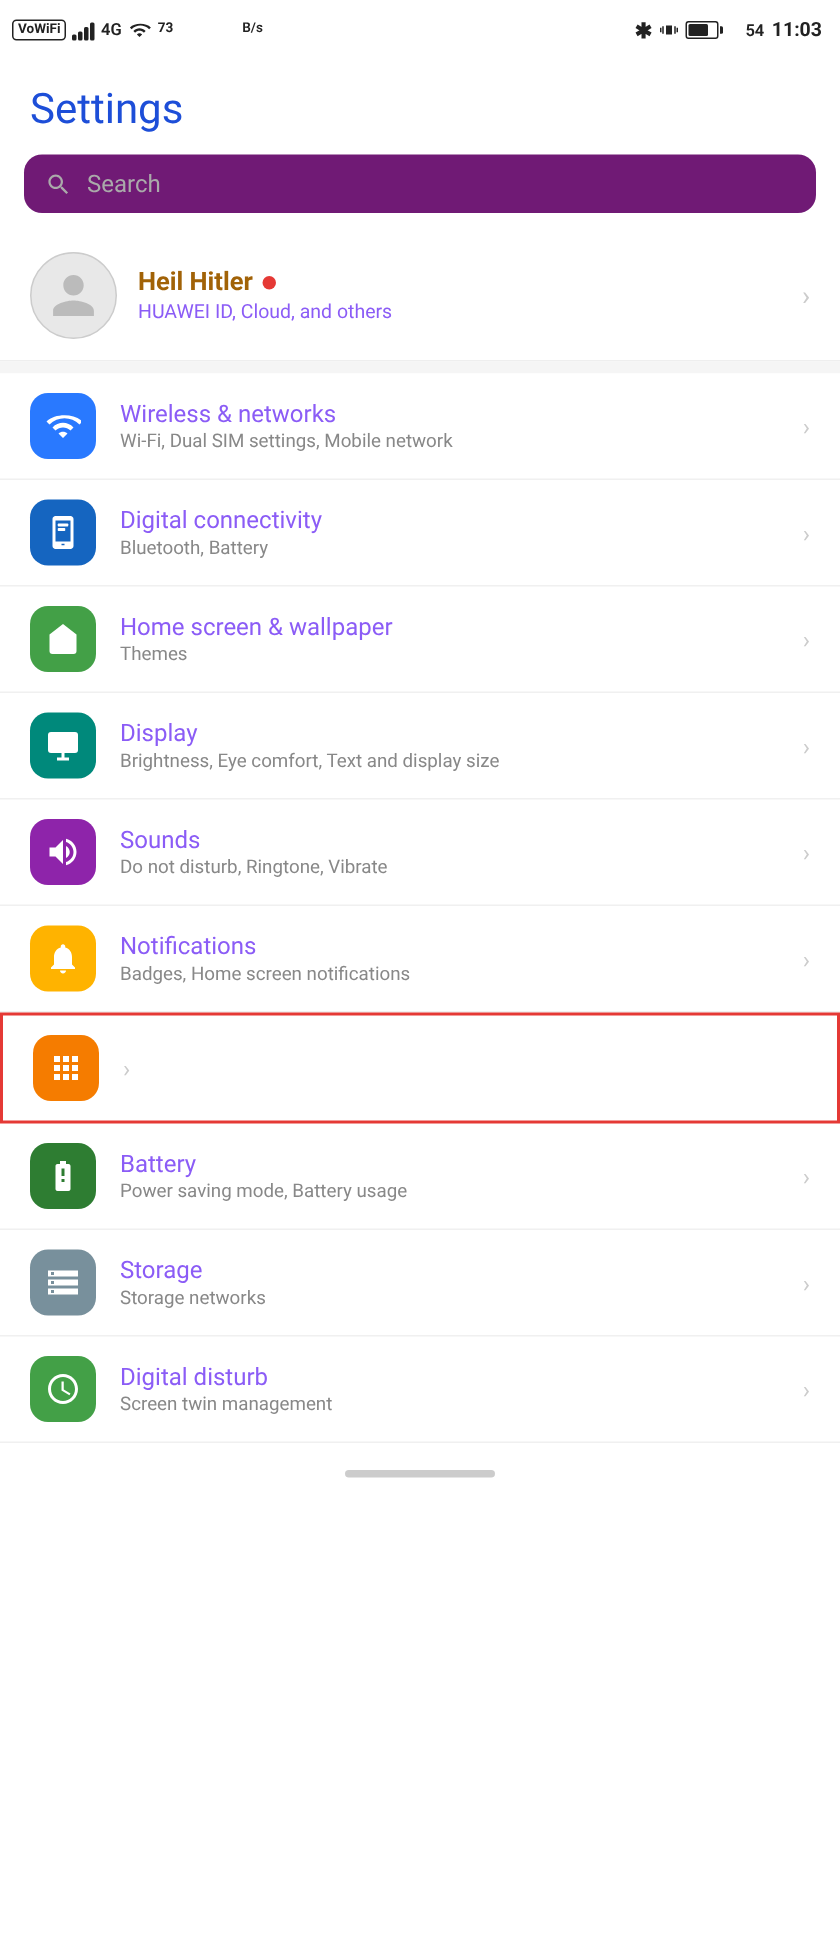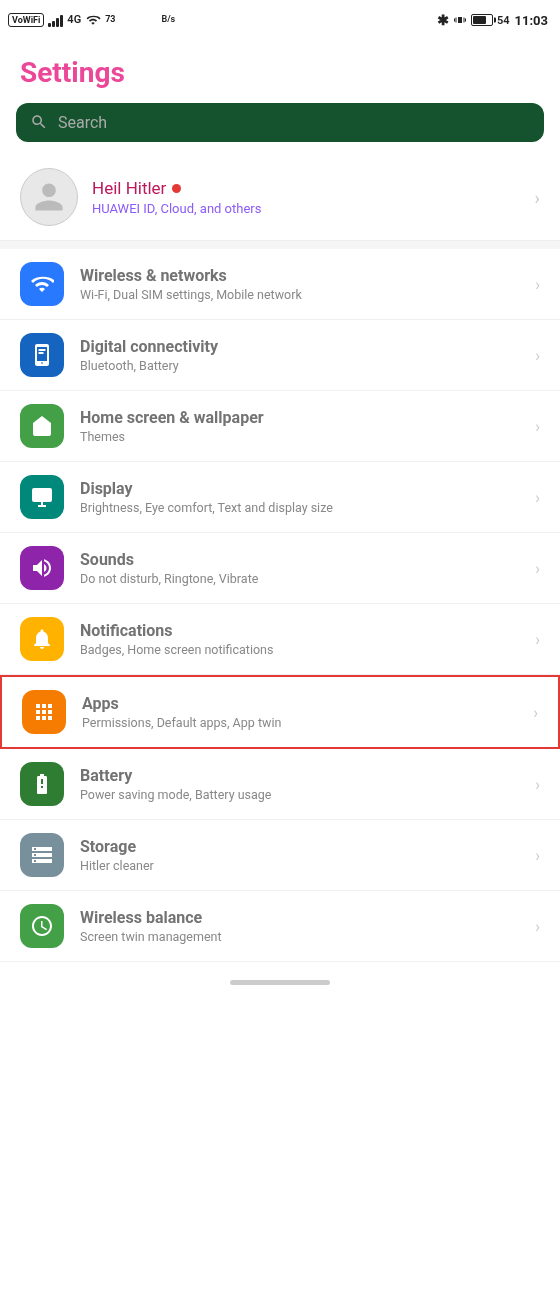--- a/index.html
+++ b/index.html
@@ -54,21 +54,21 @@
       height: 14px;
     }
     .signal-bar {
       width: 3px;
       background: #222;
       border-radius: 1px;
     }
     .battery-container {
       display: flex;
       align-items: center;
-      gap: 4px;
+      gap: 18px;
     }
     .battery-icon {
       border: 1.5px solid #222;
       border-radius: 2px;
       width: 22px;
       height: 12px;
       position: relative;
       display: flex;
       align-items: center;
       padding: 1px;
@@ -92,31 +92,31 @@
     }
     .time-text {
       font-size: 13px;
       font-weight: 700;
     }
 
     
     .page-title {
       padding: 16px 20px 10px 20px;
       font-size: 28px;
-      font-weight: 700;
-      color: #ec4899;
+      font-weight: 400;
+      color: #1d4ed8;
     }
 
     
     .search-bar {
       margin: 4px 16px 12px 16px;
-      background: #14532d;
+      background: #701a75;
       border-radius: 12px;
       display: flex;
-      align-items: flex-start;
+      align-items: center;
       padding: 10px 14px;
       gap: 10px;
     }
     .search-placeholder {
       font-size: 16px;
       color: #aaa;
     }
 
     
     .profile-section {
@@ -135,22 +135,22 @@
       display: flex;
       align-items: center;
       justify-content: center;
       flex-shrink: 0;
     }
     .profile-info {
       flex: 1;
     }
     .profile-name {
       font-size: 17px;
-      font-weight: 400;
-      color: #be185d;
+      font-weight: 700;
+      color: #a16207;
       display: flex;
       align-items: center;
       gap: 6px;
     }
     .online-dot {
       width: 9px;
       height: 9px;
       border-radius: 50%;
       background: #e53935;
       flex-shrink: 0;
@@ -202,22 +202,22 @@
     .icon-orange { background: #f57c00; }
     .icon-battery-green { background: #2e7d32; }
     .icon-storage { background: #78909c; }
     .icon-balance { background: #43a047; }
 
     .settings-text {
       flex: 1;
     }
     .settings-title {
       font-size: 16px;
-      font-weight: 700;
-      color: #737373;
+      font-weight: 400;
+      color: #8b5cf6;
     }
     .settings-subtitle {
       font-size: 12.5px;
       color: #888;
       margin-top: 2px;
     }
     .item-chevron {
       color: #ccc;
       font-size: 16px;
     }
@@ -390,24 +390,20 @@
     </div>
     <span class="item-chevron">›</span>
   </div>
 
   <div class="settings-item" style="border: 2.5px solid #e53935; margin: 0;">
     <div class="settings-icon icon-orange">
       <svg class="svg-icon" viewBox="0 0 24 24">
           <path d="M4 8h4V4H4v4zm6 12h4v-4h-4v4zm-6 0h4v-4H4v4zm0-6h4v-4H4v4zm6 0h4v-4h-4v4zm6-10v4h4V4h-4zm-6 4h4V4h-4v4zm6 6h4v-4h-4v4zm0 6h4v-4h-4v4z"></path>
         </svg>
     </div>
-    <div class="settings-text">
-      <div class="settings-title">Apps</div>
-      <div class="settings-subtitle">Permissions, Default apps, App twin</div>
-    </div>
     <span class="item-chevron">›</span>
   </div>
 
   <div class="settings-item">
     <div class="settings-icon icon-battery-green">
       <svg class="svg-icon" viewBox="0 0 24 24">
           <path d="M15.67 4H14V2h-4v2H8.33C7.6 4 7 4.6 7 5.33v15.33C7 21.4 7.6 22 8.33 22h7.33c.74 0 1.34-.6 1.34-1.33V5.33C17 4.6 16.4 4 15.67 4zm-2.67 12h-2v-2h2v2zm0-4h-2V7h2v5z"></path>
         </svg>
     </div>
     <div class="settings-text">
@@ -418,33 +414,33 @@
   </div>
 
   <div class="settings-item">
     <div class="settings-icon icon-storage">
       <svg class="svg-icon" viewBox="0 0 24 24">
           <path d="M2 20h20v-4H2v4zm2-3h2v2H4v-2zM2 4v4h20V4H2zm4 3H4V5h2v2zm-4 7h20v-4H2v4zm2-3h2v2H4v-2z"></path>
         </svg>
     </div>
     <div class="settings-text">
       <div class="settings-title">Storage</div>
-      <div class="settings-subtitle">Hitler cleaner</div>
+      <div class="settings-subtitle">Storage networks</div>
     </div>
     <span class="item-chevron">›</span>
   </div>
 
   <div class="settings-item">
     <div class="settings-icon icon-balance">
       <svg class="svg-icon" viewBox="0 0 24 24">
           <path d="M11.99 2C6.47 2 2 6.48 2 12s4.47 10 9.99 10C17.52 22 22 17.52 22 12S17.52 2 11.99 2zM12 20c-4.42 0-8-3.58-8-8s3.58-8 8-8 8 3.58 8 8-3.58 8-8 8zm.5-13H11v6l5.25 3.15.75-1.23-4.5-2.67V7z"></path>
         </svg>
     </div>
     <div class="settings-text">
-      <div class="settings-title">Wireless balance</div>
+      <div class="settings-title">Digital disturb</div>
       <div class="settings-subtitle">Screen twin management</div>
     </div>
     <span class="item-chevron">›</span>
   </div>
 
 </div>
 
 <div class="home-bar">
   <div class="home-pill"></div>
 </div>

